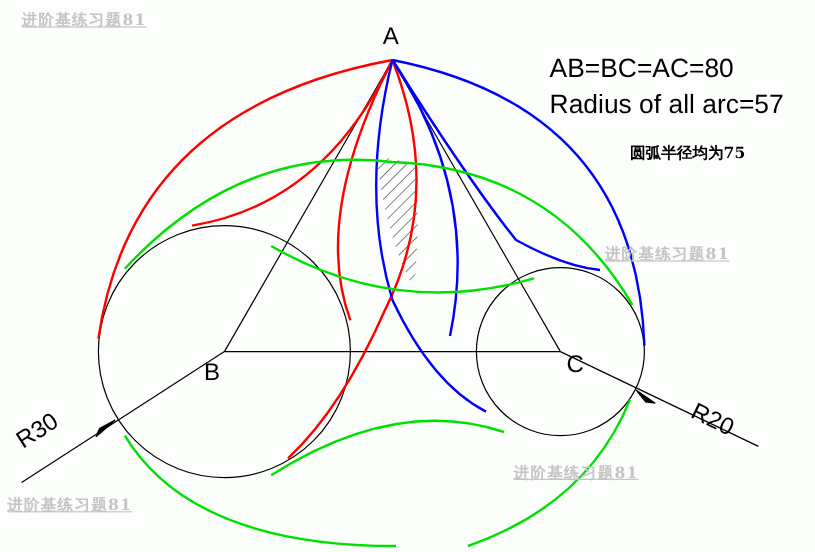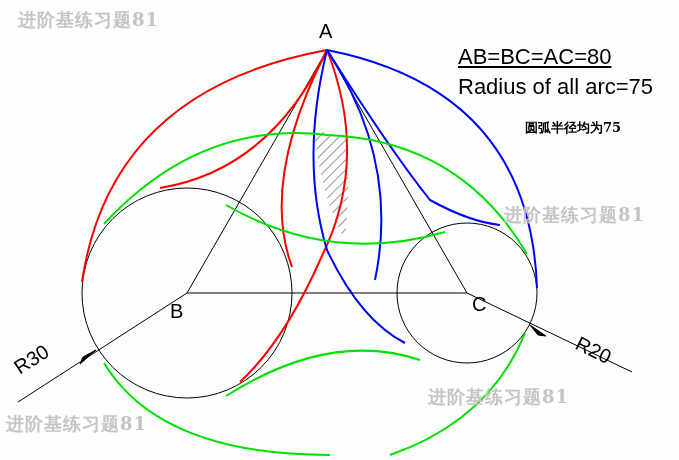--- a/index.html
+++ b/index.html
@@ -1,18 +1,18 @@
 <!DOCTYPE html>
 <html><head>
 <meta charset="utf-8">
 <style>
   html, body { margin: 0; padding: 0; background: #fcfefc; }
   body { width: 679px; height: 460px; position: relative; overflow: hidden; font-family: "Liberation Sans", sans-serif; }
   svg { position: absolute; left: 0; top: 0; }
-  .wm { position: absolute; color: #c4c4c4; font-family: "DejaVu Serif", serif; font-weight: bold; font-size: 18px; white-space: nowrap; letter-spacing: 1px; }
+  .wm { position: absolute; color: #c4c4c4; font-family: "DejaVu Serif", serif; font-weight: bold; font-size: 13px; white-space: nowrap; letter-spacing: 1px; text-decoration: underline; }
   .note { position: absolute; color: #000; font-family: "Liberation Sans", sans-serif; font-size: 22px; white-space: nowrap; }
   .note-cn { position: absolute; color: #000; font-family: "DejaVu Serif", serif; font-weight: bold; font-size: 13px; white-space: nowrap; margin-top: 12px; }
   .lbl { position: absolute; color: #000; font-family: "Liberation Sans", sans-serif; font-size: 20px; }
 </style>
 </head>
 <body>
 
 <svg width="679" height="460" viewBox="0 0 679 460">
   <defs>
     <pattern id="hatch" patternUnits="userSpaceOnUse" width="7" height="7" patternTransform="rotate(45)">
@@ -61,22 +61,22 @@
     <path d="M 104 363 Q 160 455 330 455"></path>
     <path d="M 525 333 Q 490 420 390 455"></path>
   </g>
 </svg>
 
 <div class="wm" style="left:18px; top:8px;">进阶基练习题81</div>
 <div class="wm" style="left:504px; top:203px;">进阶基练习题81</div>
 <div class="wm" style="left:428px; top:385px;">进阶基练习题81</div>
 <div class="wm" style="left:6px; top:412px;">进阶基练习题81</div>
 
-<div class="note" style="left:458px; top:44px;text-decoration:underline;">AB=BC=AC=80</div>
-<div class="note" style="left:458px; top:74px;">Radius of all arc=75</div>
+<div class="note" style="left:458px; top:44px;">AB=BC=AC=80</div>
+<div class="note" style="left:458px; top:74px;">Radius of all arc=57</div>
 <div class="note-cn" style="left:525px; top:107px;">圆弧半径均为75</div>
 
 <div class="lbl" style="left:319px; top:20px;">A</div>
 <div class="lbl" style="left:170px; top:300px;">B</div>
 <div class="lbl" style="left:472px; top:293px;">C</div>
 
 <div class="lbl" style="left:10px; top:360px; transform:rotate(-33deg); transform-origin:left top;">R30</div>
 <div class="lbl" style="left:582px; top:332px; transform:rotate(26deg); transform-origin:left top;">R20</div>
 
 </body></html>

